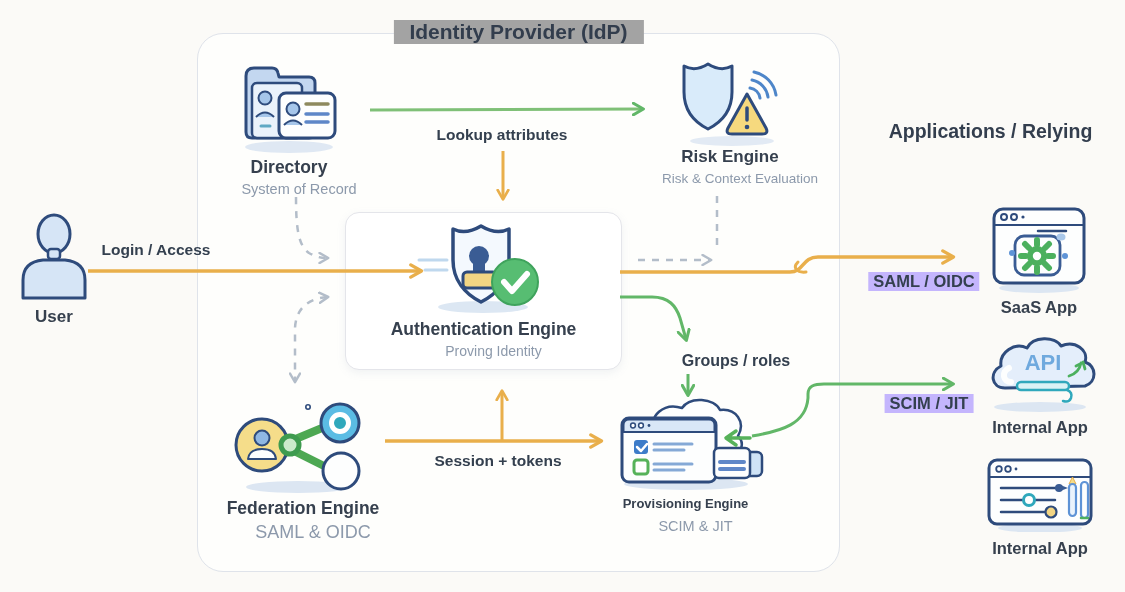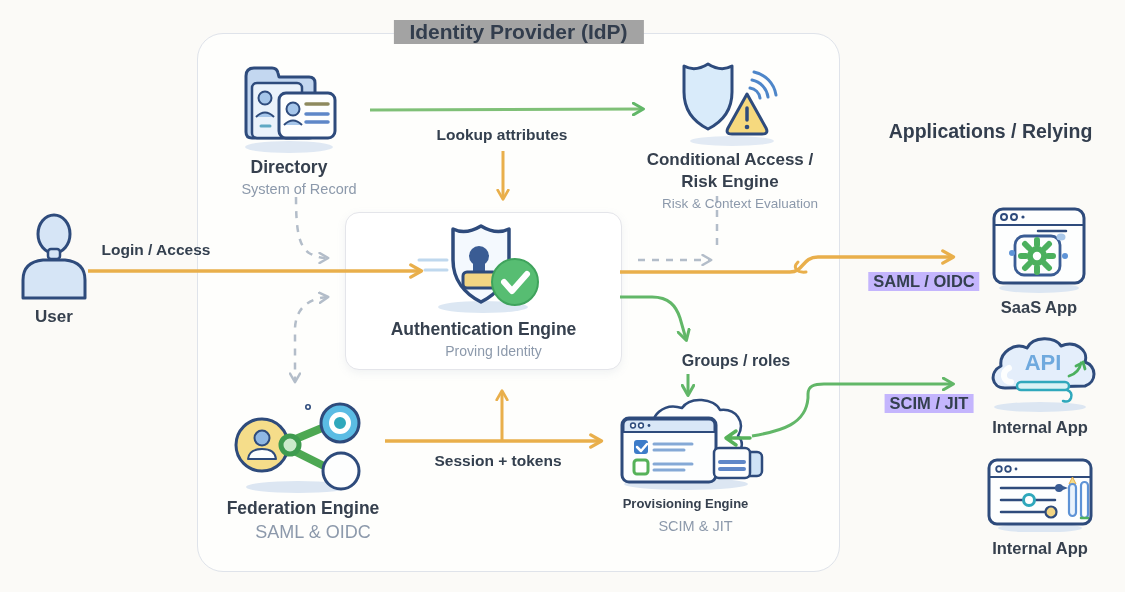--- a/index.html
+++ b/index.html
@@ -115,21 +115,20 @@
 
   <div class="node" style="left:635px;top:58px;width:190px">
     <svg width="120" height="88" viewBox="0 0 120 88">
       <ellipse cx="62" cy="83" rx="42" ry="5" fill="#E2EAF4"></ellipse>
       <path d="M38,6 C46,11 55,12 62,8 L62,34 C62,52 52,64 38,71 C24,64 14,52 14,34 L14,8 C21,12 30,11 38,6 Z" fill="#D9EBFA" stroke="#2E4B7C" stroke-width="3" stroke-linejoin="round"></path>
       <path d="M80,30 A12,12 0 0 1 90,40 M82,22 A20,20 0 0 1 98,39 M84,14 A28,28 0 0 1 106,37" stroke="#4E86C9" stroke-width="3" fill="none" stroke-linecap="round"></path>
       <path d="M77,36 L96,70 Q99,76 92,76 L62,76 Q55,76 58,70 Z" fill="#F6D97E" stroke="#2E4B7C" stroke-width="3" stroke-linejoin="round"></path>
       <path d="M77,50 L77,62" stroke="#2E4B7C" stroke-width="3.5" stroke-linecap="round"></path>
       <circle cx="77" cy="69" r="2.3" fill="#2E4B7C"></circle>
     </svg>
-    <div class="nlabel" style="margin-top:3px">Conditional Access /</div>
     <div class="nlabel">Risk Engine</div>
     <div class="nsub" style="font-size:13.5px">Risk &amp; Context Evaluation</div>
   </div>
 
   <div class="node" style="left:217px;top:397px;width:172px">
     <svg width="150" height="98" viewBox="0 0 150 98">
       <ellipse cx="70" cy="90" rx="52" ry="6" fill="#DCE6F2"></ellipse>
       <path d="M58,46 L106,26 M58,50 L106,74" stroke="#4DA852" stroke-width="8" stroke-linecap="round"></path>
       <circle cx="34" cy="48" r="26" fill="#F5DD8A" stroke="#2E4B7C" stroke-width="3"></circle>
       <circle cx="34" cy="41" r="7.5" fill="#8FB7E3" stroke="#2E4B7C" stroke-width="2"></circle>

